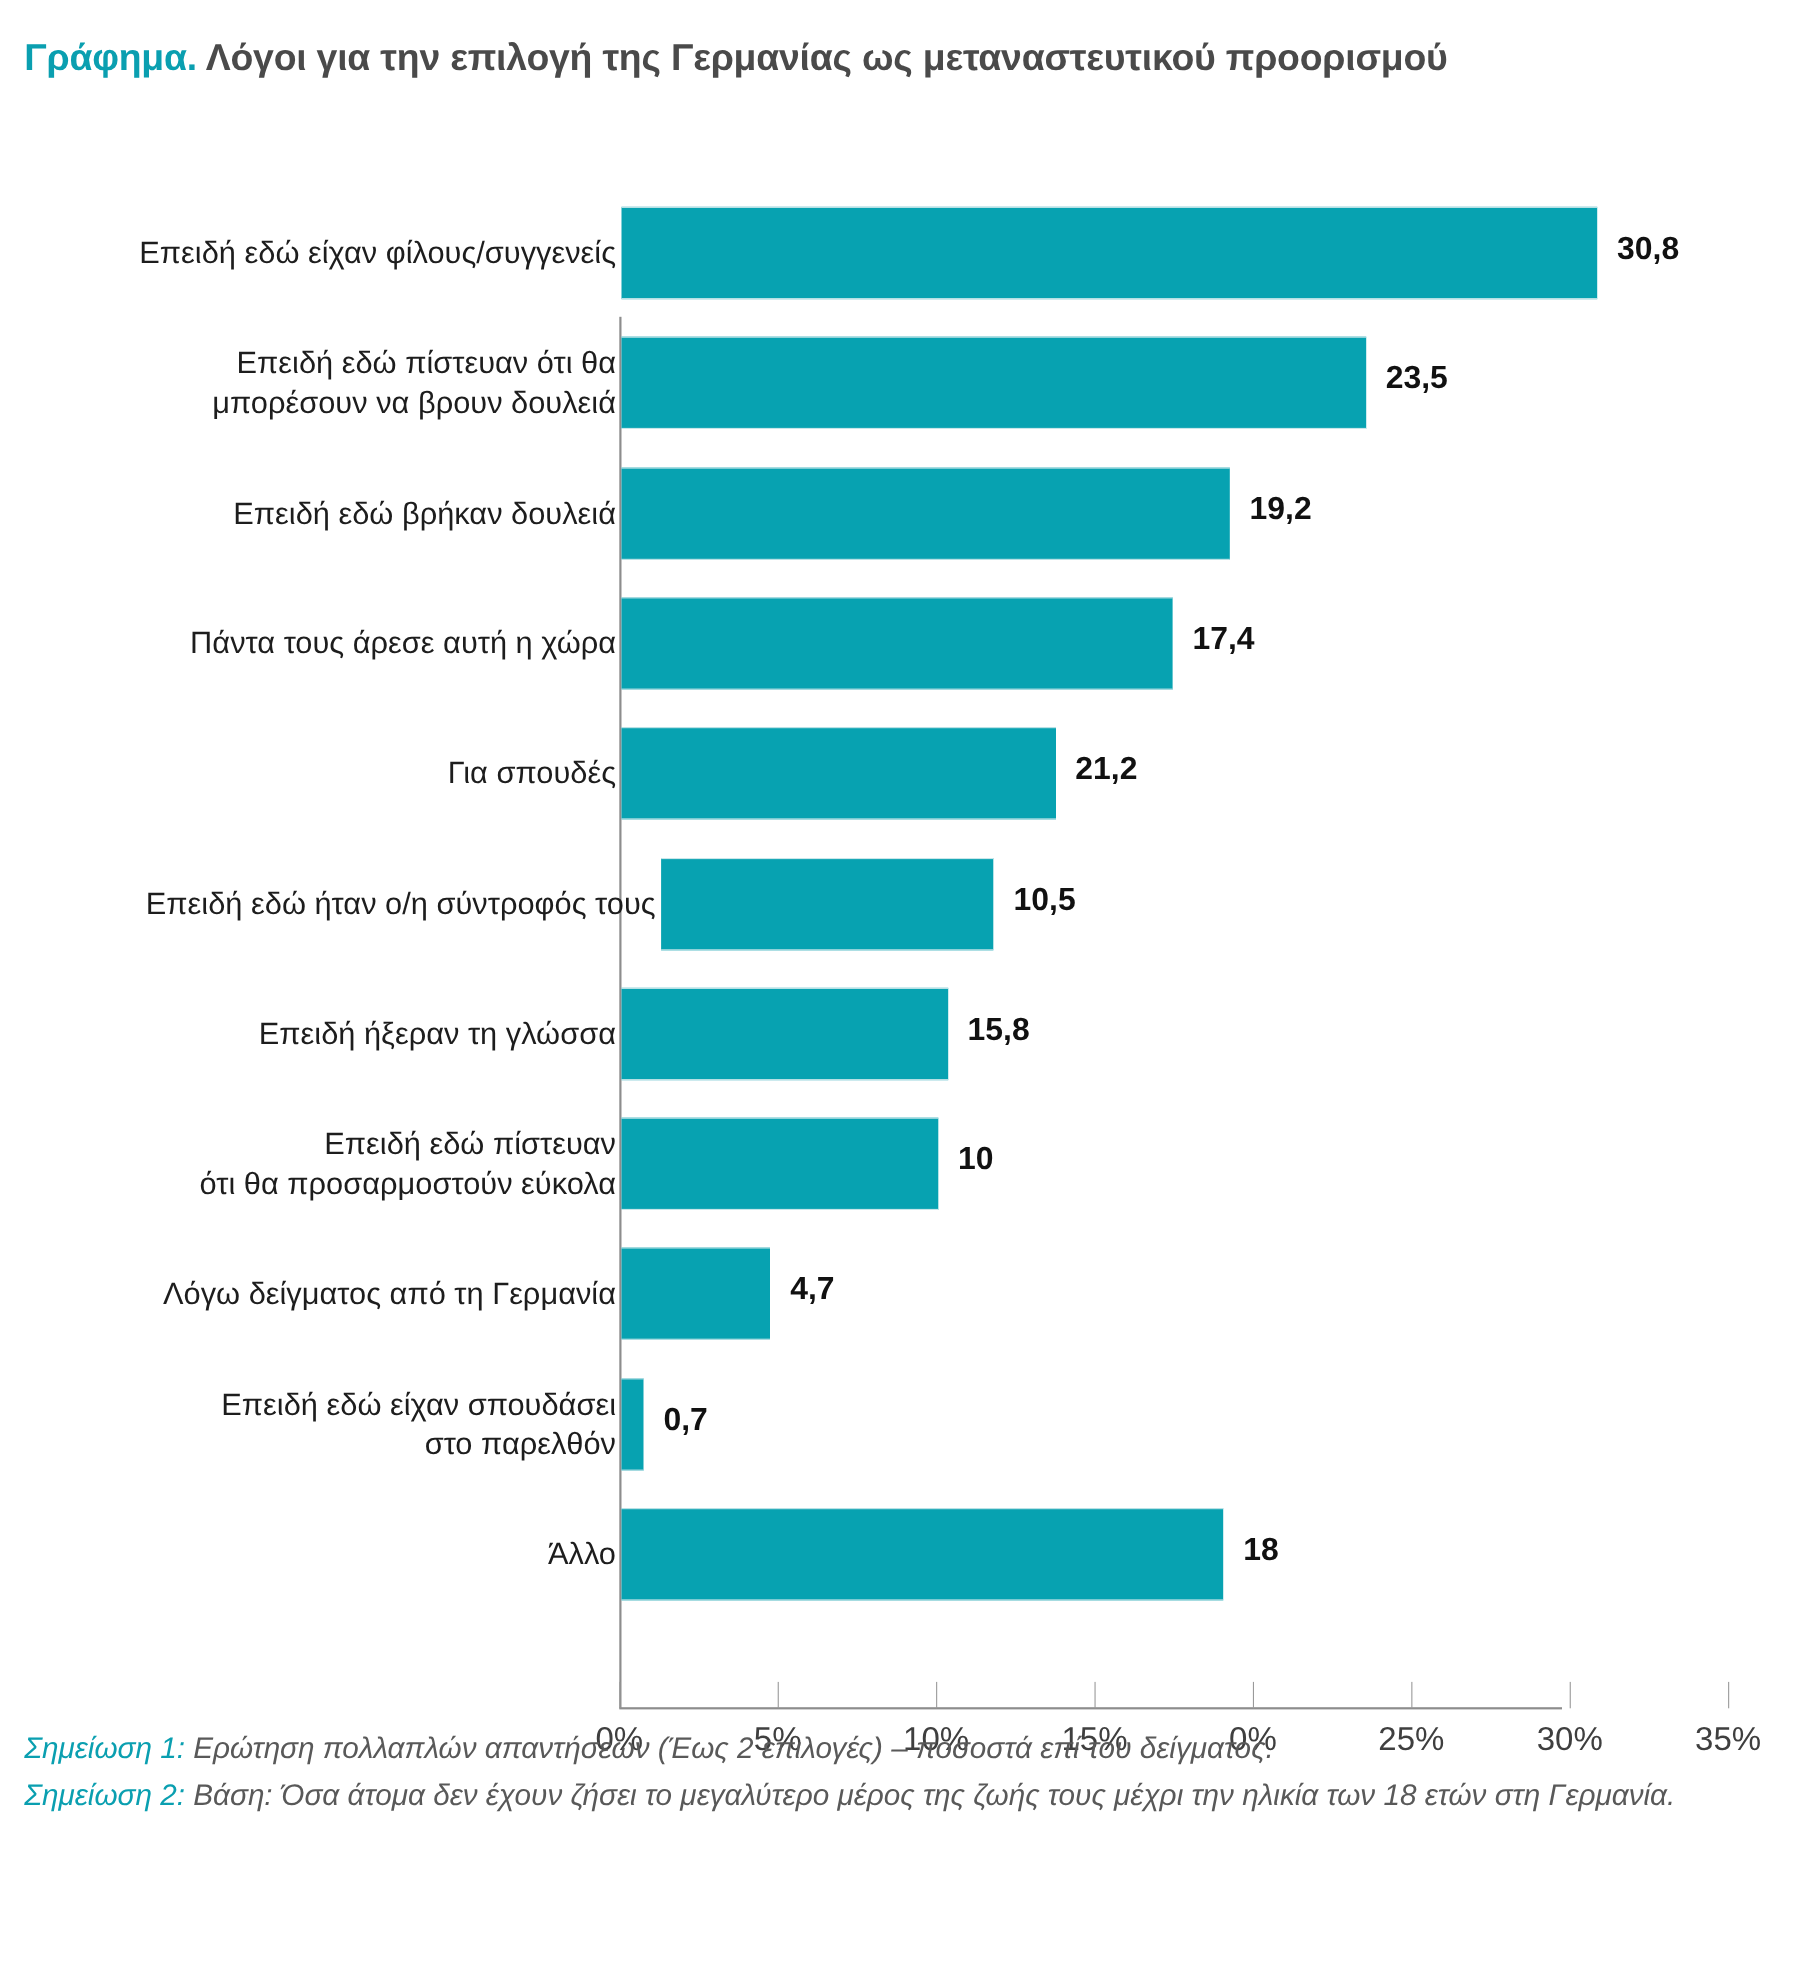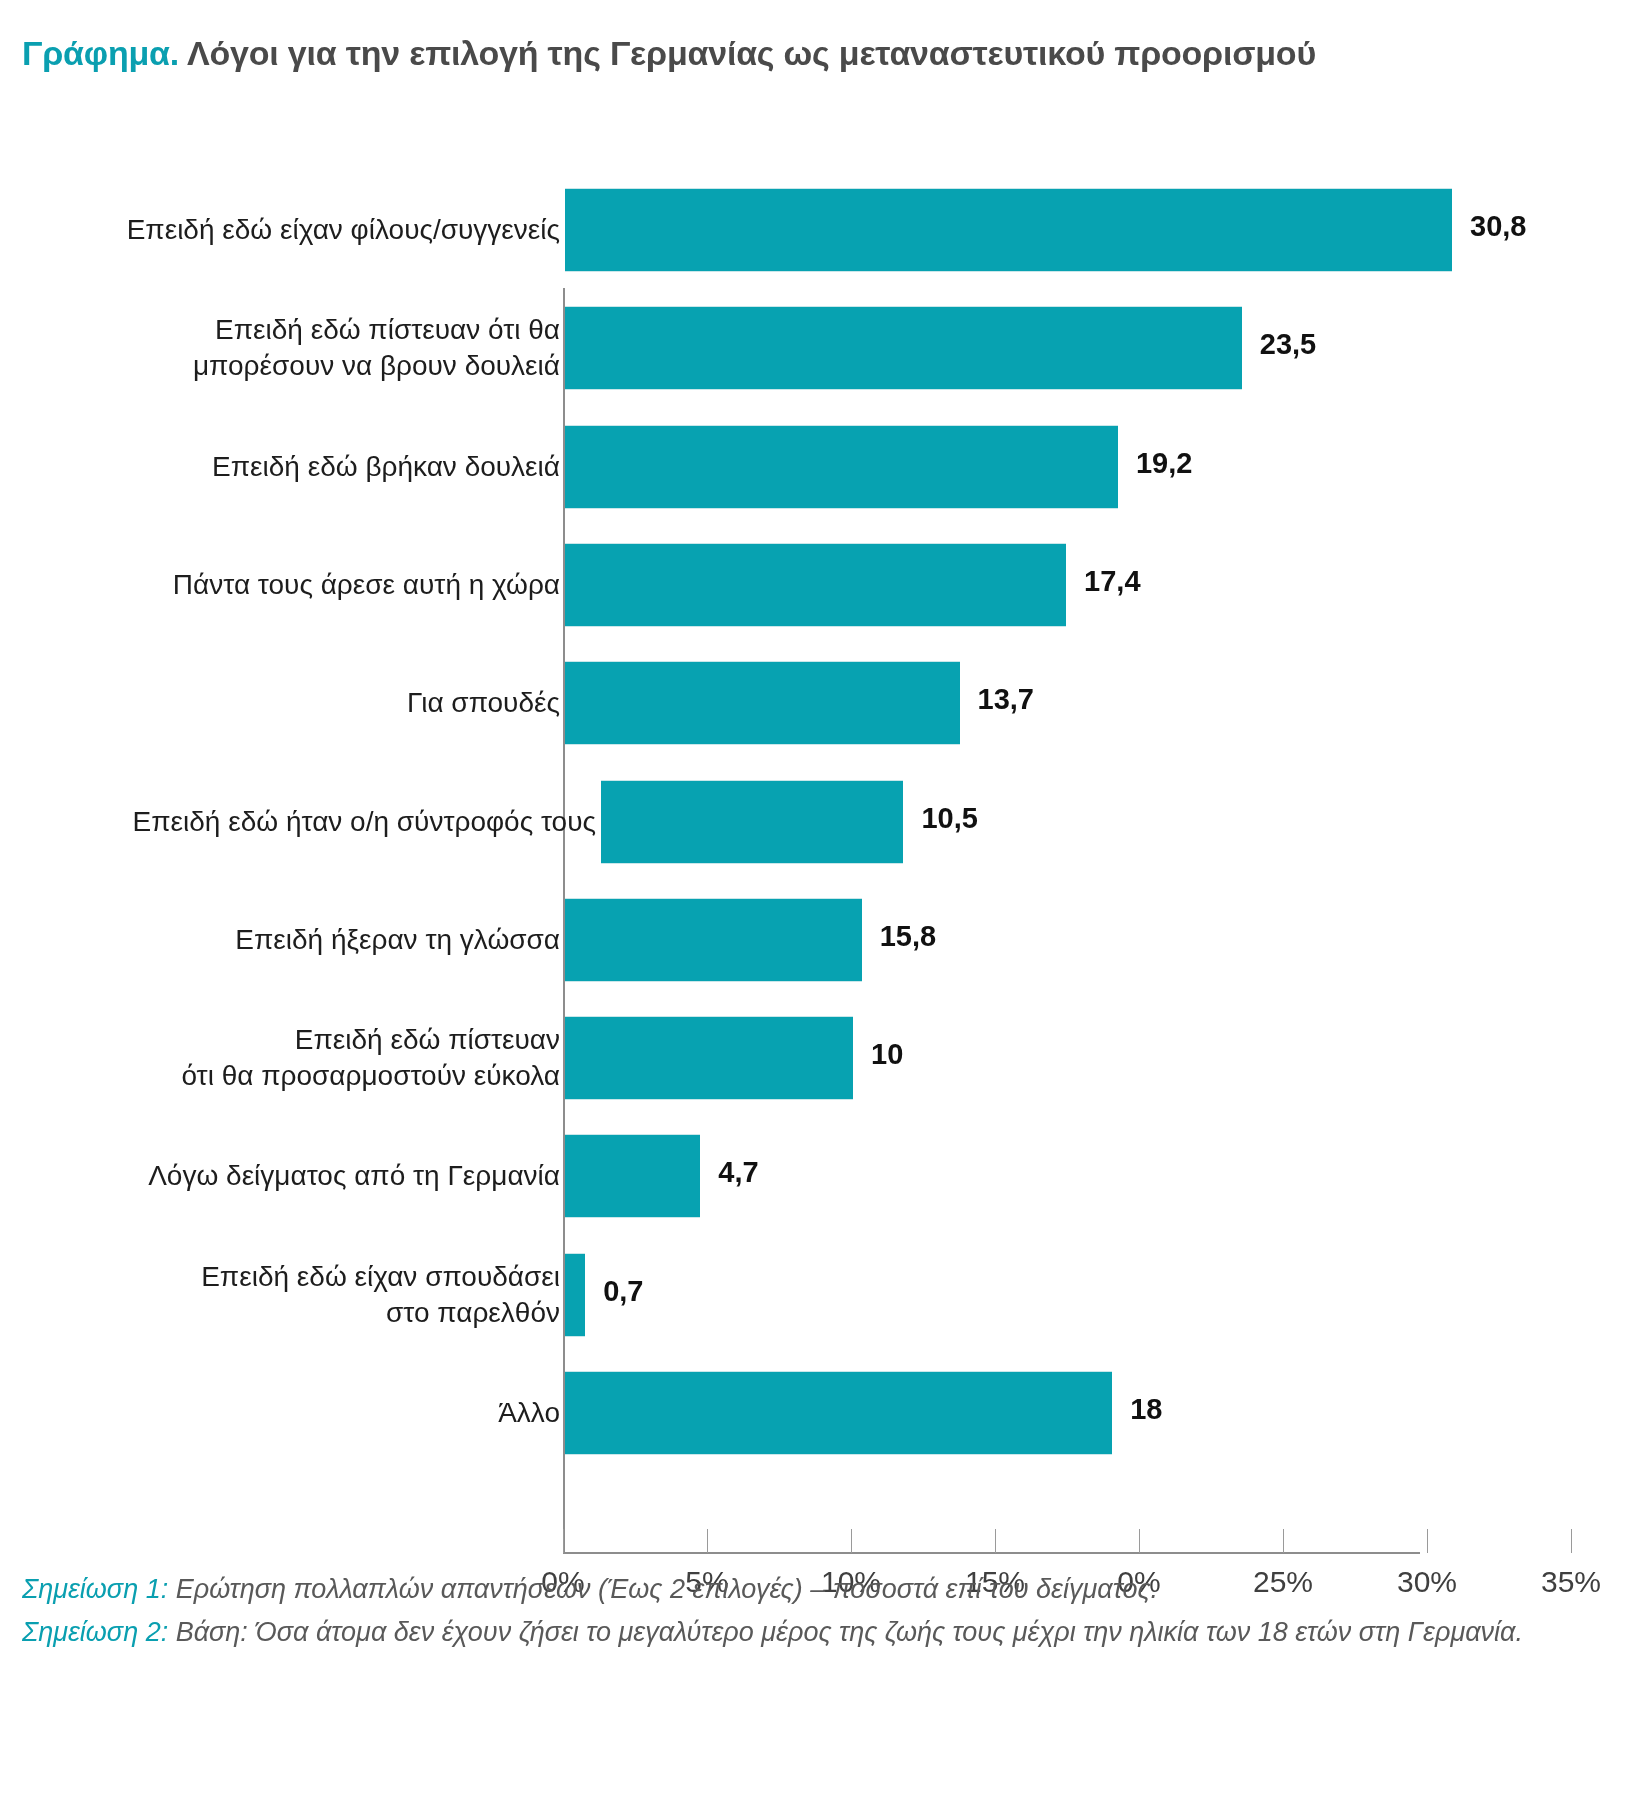--- a/index.html
+++ b/index.html
@@ -126,21 +126,21 @@
           <div class="val" style="left: 1135.96px; top: 22px;">19,2</div>
         </div>
         <div class="row" style="top: 402.9px; height: 84px;">
           <div class="catlabel" style="top: 24px;">Πάντα τους άρεσε αυτή η χώρα</div>
           <div class="bar" style="top: 0px; width: 501.12px; height: 84px; background: rgb(7, 162, 177);"></div>
           <div class="val" style="left: 1084.12px; top: 22px;">17,4</div>
         </div>
         <div class="row" style="top: 521.2px; height: 84px;">
           <div class="catlabel" style="top: 24px; text-align: right;">Για σπουδές</div>
           <div class="bar" style="top: 0px; width: 394.56px; height: 84px; background: rgb(7, 162, 177);"></div>
-          <div class="val" style="left: 977.56px; top: 22px;">13,7</div>
+          <div class="val" style="left: 977.56px; top: 22px;">21,2</div>
         </div>
         <div class="row" style="top: 639.5px; height: 84px; margin-left: 36px;">
           <div class="catlabel" style="top: 24px;">Επειδή εδώ ήταν ο/η σύντροφός τους</div>
           <div class="bar" style="top: 0px; width: 302.4px; height: 84px; background: rgb(7, 162, 177);"></div>
           <div class="val" style="left: 885.4px; top: 22px;">10,5</div>
         </div>
         <div class="row" style="top: 757.8px; height: 84px;">
           <div class="catlabel" style="top: 24px;">Επειδή ήξεραν τη γλώσσα</div>
           <div class="bar" style="top: 0px; width: 296.64px; height: 84px; background: rgb(7, 162, 177);"></div>
           <div class="val" style="left: 879.64px; top: 22px;">15,8</div>

